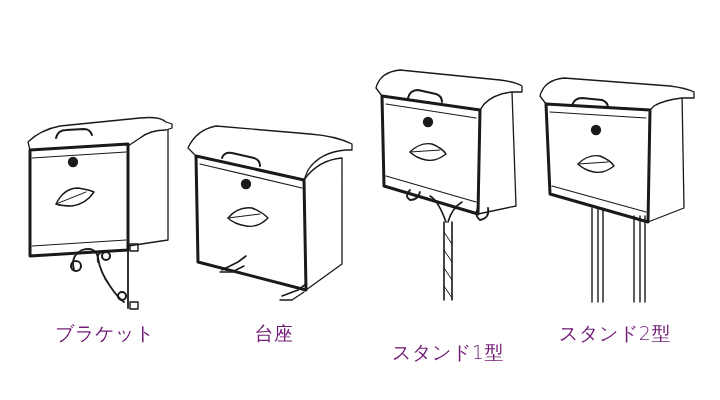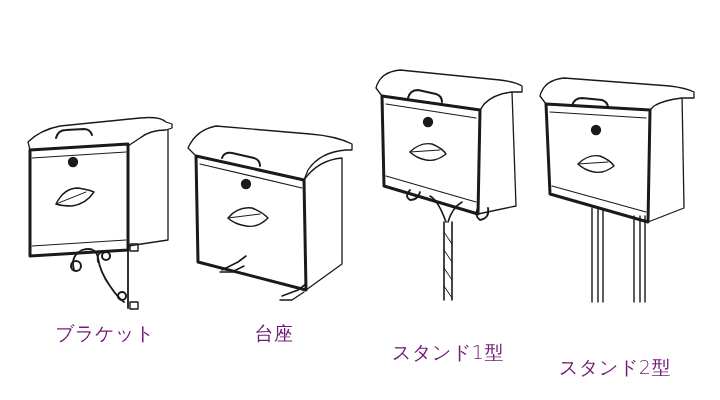--- a/index.html
+++ b/index.html
@@ -115,14 +115,14 @@
       <path d="M578 164 L608 162" stroke-width="1"></path>
 
       <path d="M592 208 L592 302 M598 208 L598 302 M603 210 L603 302" stroke-width="1.4"></path>
       <path d="M634 216 L634 302 M640 216 L640 302 M645 216 L645 302" stroke-width="1.4"></path>
     </g>
   </svg>
 
   <div class="label" style="left:105px;">ブラケット</div>
   <div class="label" style="left:274px;">台座</div>
   <div class="label" style="left:448px;margin-top:19px;">スタンド1型</div>
-  <div class="label" style="left:615px;margin-top:34px;">スタンド2型</div>
+  <div class="label" style="left:615px;">スタンド2型</div>
 </div>
 
 </body></html>

